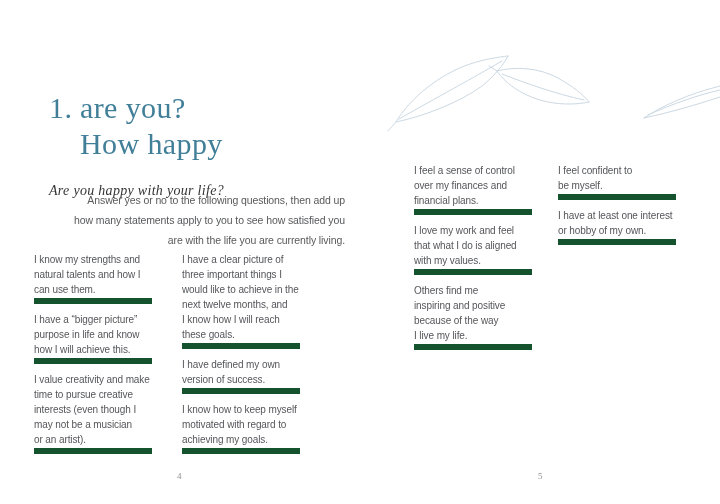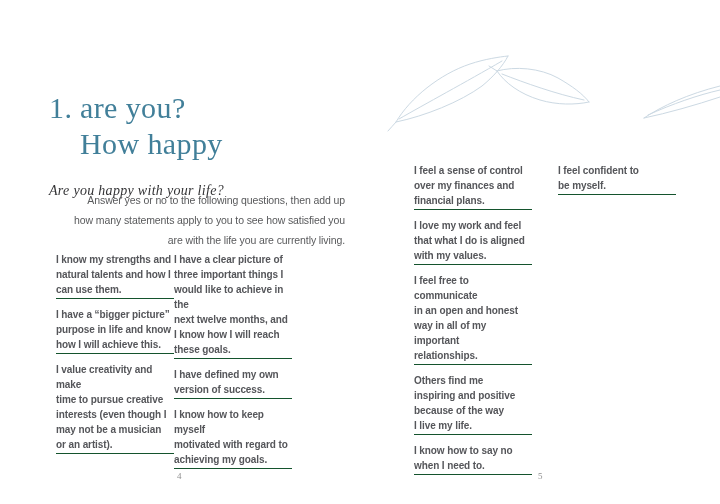--- a/index.html
+++ b/index.html
@@ -41,33 +41,32 @@
     font-size: 10.5px;
     line-height: 20px;
     letter-spacing: -0.1px;
     color: #58595b;
     white-space: pre-line;
     text-align: right;
   }
 
   
   .cols { position: absolute; display: flex; }
-  .cols-left  { left: 56px;  top: 252px; }
+  .cols-left  { left: 34px;  top: 252px; gap: 30px; }
   .cols-right { left: 414px; top: 163px; gap: 26px; }
   .col { width: 118px; display: flex; flex-direction: column; }
   .stmt {
     margin: 0 0 8px;
     padding-bottom: 1px;
-    border-bottom: 1px solid #14532d;
+    border-bottom: 6px solid #14532d;
     font-size: 10px;
     line-height: 15px;
     letter-spacing: -0.1px;
     color: #55565a;
     white-space: pre-line;
-    font-weight: bold;
   }
 
   
   .pagenum {
     position: absolute; top: 471px;
     font-family: "Liberation Serif", serif;
     font-size: 9px;
     color: #8f8f8f;
   }
   .pagenum-left  { left: 177px; }
@@ -149,33 +148,29 @@
   <div>
 
     <div class="cols cols-right">
       <div class="col">
         <p class="stmt">I feel a sense of control
 over my finances and
 financial plans.</p>
         <p class="stmt">I love my work and feel
 that what I do is aligned
 with my values.</p>
-        <p class="stmt">I feel free to communicate
-in an open and honest
-way in all of my important
-relationships.</p>
         <p class="stmt">Others find me
 inspiring and positive
 because of the way
 I live my life.</p>
-        <p class="stmt">I know how to say no
-when I need to.</p>
       </div>
       <div class="col">
         <p class="stmt">I feel confident to
 be myself.</p>
+        <p class="stmt">I have at least one interest
+or hobby of my own.</p>
       </div>
     </div>
 
     <div class="pagenum pagenum-right">5</div>
   </div>
 
 </div>
 
 </body></html>

